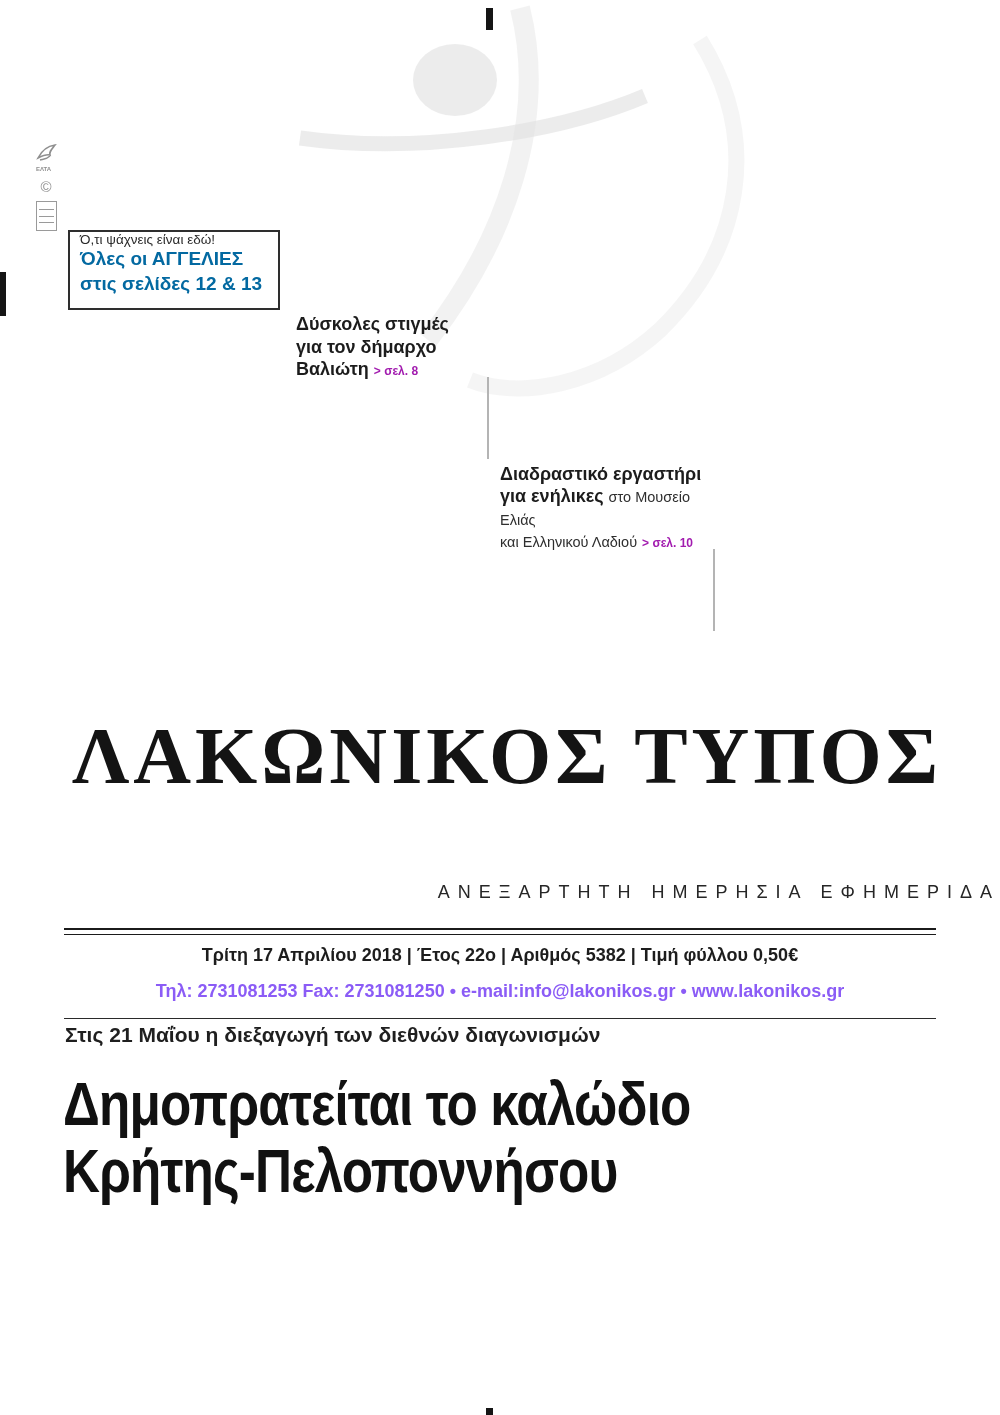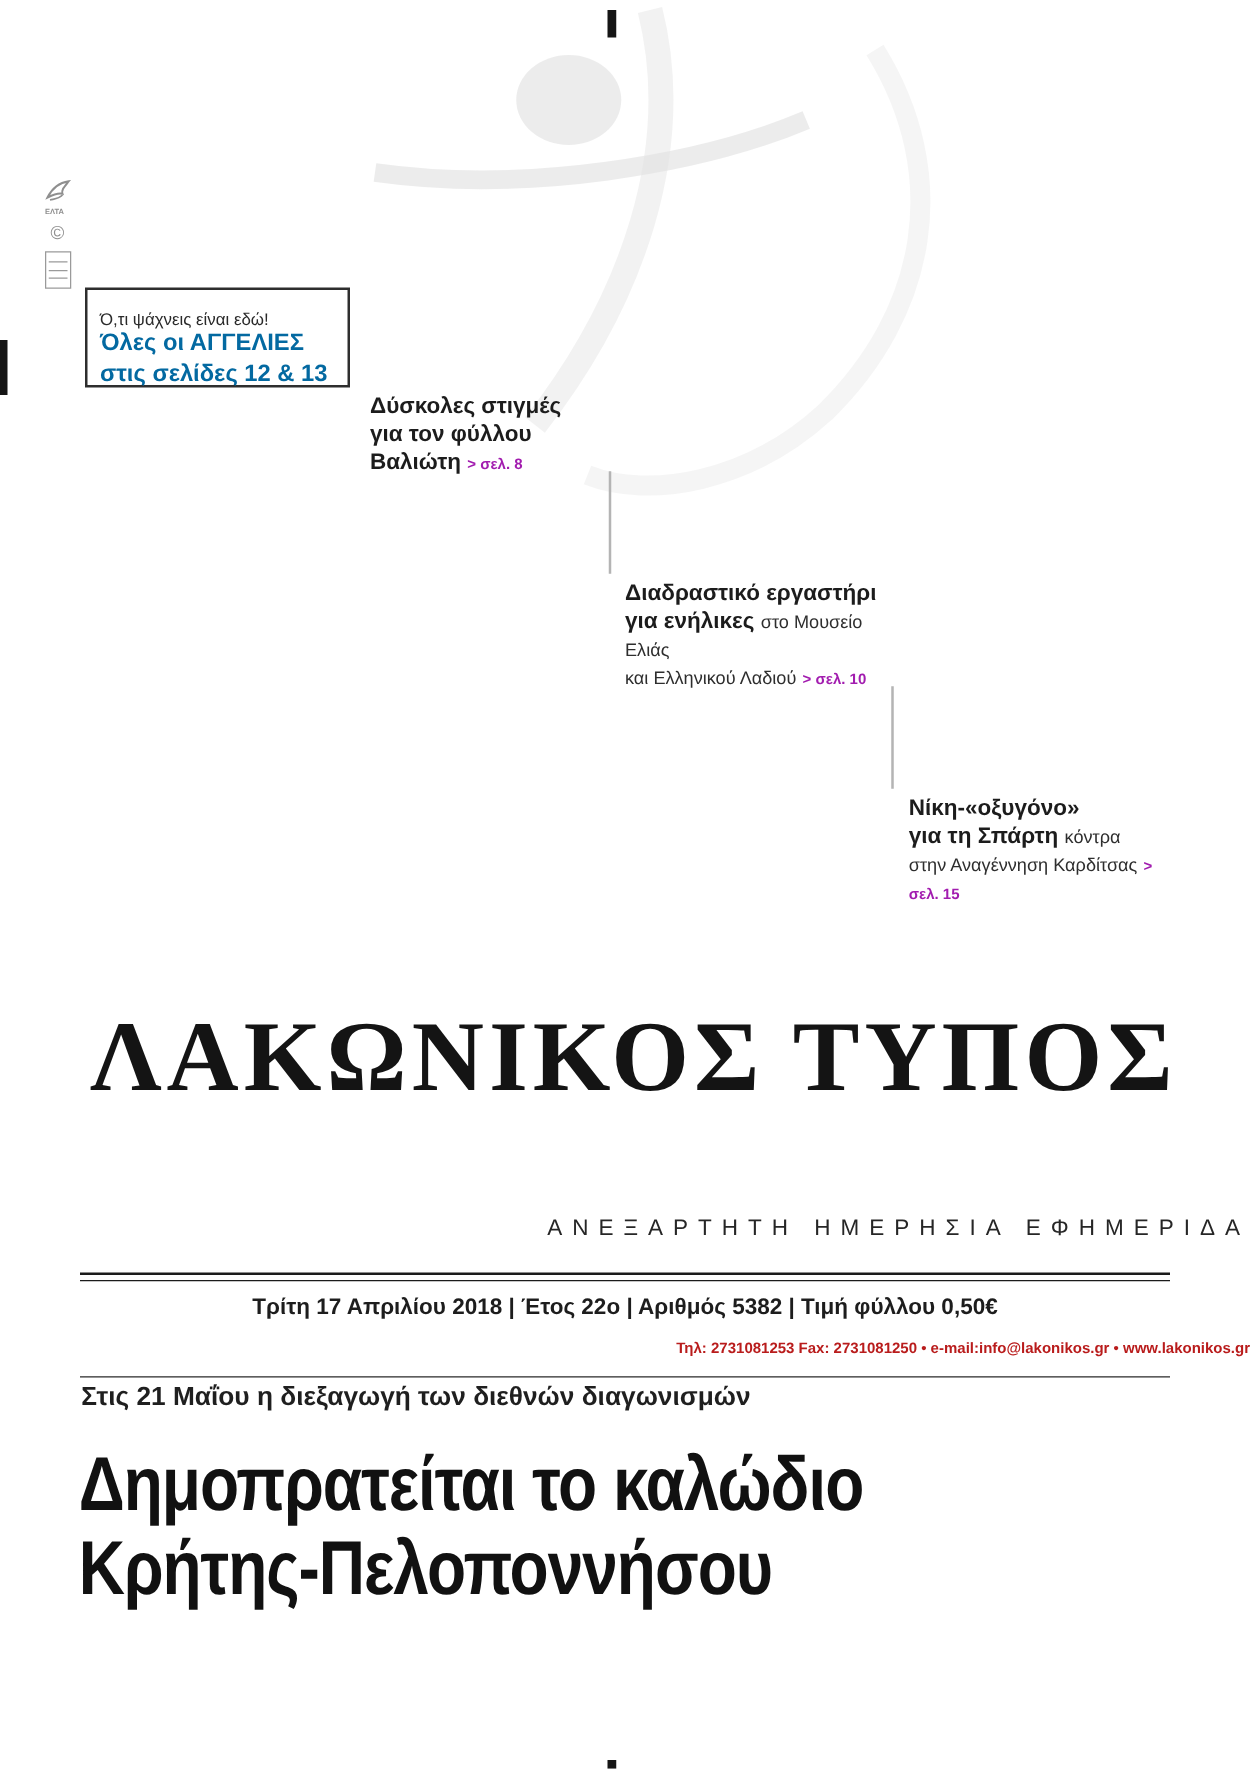--- a/index.html
+++ b/index.html
@@ -15,35 +15,35 @@
   .regmark{width:7px;height:22px;background:#151515;}
   .foldmark{width:6px;height:44px;background:#151515;}
 
   
   .logos{left:32px;top:54px;width:28px;display:flex;flex-direction:column;align-items:center;gap:7px;color:#8a8a8a;}
   .copyright-glyph{font-size:15px;line-height:15px;color:#8f8f8f;}
   .stampbox{width:15px;height:24px;border:1px solid #9a9a9a;display:flex;flex-direction:column;justify-content:space-evenly;padding:2px;}
   .stampbox i{display:block;height:1px;background:#9a9a9a;}
 
   
-  .classifieds{left:68px;top:53px;width:212px;height:80px;border:2px solid #2e2e2e;padding:16px 10px;box-sizing:border-box;}
+  .classifieds{left:68px;top:53px;width:212px;height:80px;border:2px solid #2e2e2e;padding:0 10px;box-sizing:border-box;}
   .classifieds .l1{font-size:13.5px;color:#2a2a2a;}
   .classifieds .l2,.classifieds .l3{font-size:19px;font-weight:700;color:#0369a1;line-height:1.3;}
   .teaser{font-size:18px;font-weight:700;line-height:1.25;color:#1c1c1c;}
   .teaser .reg{font-weight:400;font-size:14.5px;color:#2e2e2e;}
   .teaser .pageref{font-weight:700;font-size:12px;color:#a21caf;}
   .tdiv{width:2px;background:#b4b4b4;}
 
   
   .masthead-title{left:0;right:0;top:137px;text-align:center;font-family:"Liberation Serif",serif;
       font-weight:700;font-size:80px;letter-spacing:4px;color:#141414;white-space:nowrap;line-height:1;padding-left:14px;}
   .tagline{left:0;right:0;top:223px;text-align:right;font-size:18px;letter-spacing:8px;font-weight:500;color:#262626;}
   .rule-double{left:64px;width:872px;top:248px;height:4px;border-top:2.5px solid #1b1b1b;border-bottom:1.5px solid #1b1b1b;}
   .dateline{left:0;right:0;top:258px;text-align:center;font-size:18px;font-weight:700;color:#1d1d1d;}
-  .contact{left:0;right:0;top:273px;text-align:right;font-size:12px;font-weight:700;color:#b91c1c;}
+  .contact{left:0;right:0;top:273px;text-align:center;font-size:18px;font-weight:700;color:#8b5cf6;}
   .rule-thin{left:64px;width:872px;top:289px;border-top:1.5px solid #2a2a2a;}
 
   
   .kicker{left:65px;top:293px;font-size:21px;font-weight:700;color:#1f1f1f;}
   .lead-headline{left:63px;top:317px;}
   .hl-line{font-size:61px;line-height:67px;font-weight:700;letter-spacing:-1px;color:#111;
       transform:scaleX(.84);transform-origin:0 0;white-space:nowrap;}
 </style>
 </head>
 <body>
@@ -76,39 +76,34 @@
   </div>
 
   <div class="abs classifieds z">
     <div class="l1">Ό,τι ψάχνεις είναι εδώ!</div>
     <div class="l2">Όλες οι ΑΓΓΕΛΙΕΣ</div>
     <div class="l3">στις σελίδες 12 &amp; 13</div>
   </div>
 
   <div class="abs teaser z" style="left:296px;top:56px;width:180px;">
     <div>Δύσκολες στιγμές</div>
-    <div>για τον φύλλου</div>
+    <div>για τον δήμαρχο</div>
     <div><span>Βαλιώτη</span> <span class="pageref">&gt; σελ. 8</span></div>
   </div>
 
   <div class="abs tdiv z" style="left:487px;top:52px;height:82px;"></div>
 
   <div class="abs teaser z" style="left:500px;top:56px;width:206px;">
     <div>Διαδραστικό εργαστήρι</div>
     <div><span>για ενήλικες</span> <span class="reg">στο Μουσείο Ελιάς</span></div>
     <div><span class="reg">και Ελληνικού Λαδιού</span> <span class="pageref">&gt; σελ. 10</span></div>
   </div>
 
   <div class="abs tdiv z" style="left:713px;top:52px;height:82px;"></div>
 
-  <div class="abs teaser z" style="left:727px;top:56px;width:212px;">
-    <div>Νίκη-«οξυγόνο»</div>
-    <div><span>για τη Σπάρτη</span> <span class="reg">κόντρα</span></div>
-    <div><span class="reg">στην Αναγέννηση Καρδίτσας</span> <span class="pageref">&gt; σελ. 15</span></div>
-  </div>
 
   <div class="abs masthead-title z">ΛΑΚΩΝΙΚΟΣ ΤΥΠΟΣ</div>
   <div class="abs tagline z">ΑΝΕΞΑΡΤΗΤΗ ΗΜΕΡΗΣΙΑ ΕΦΗΜΕΡΙΔΑ</div>
   <div class="abs rule-double z"></div>
   <div class="abs dateline z">Τρίτη 17 Απριλίου 2018 | Έτος 22ο | Αριθμός 5382 | Τιμή φύλλου 0,50€</div>
   <div class="abs contact z">Τηλ: 2731081253 Fax: 2731081250 • e-mail:info@lakonikos.gr • www.lakonikos.gr</div>
   <div class="abs rule-thin z"></div>
 
   <div class="abs kicker z">Στις 21 Μαΐου η διεξαγωγή των διεθνών διαγωνισμών</div>
   <div class="abs lead-headline z">

